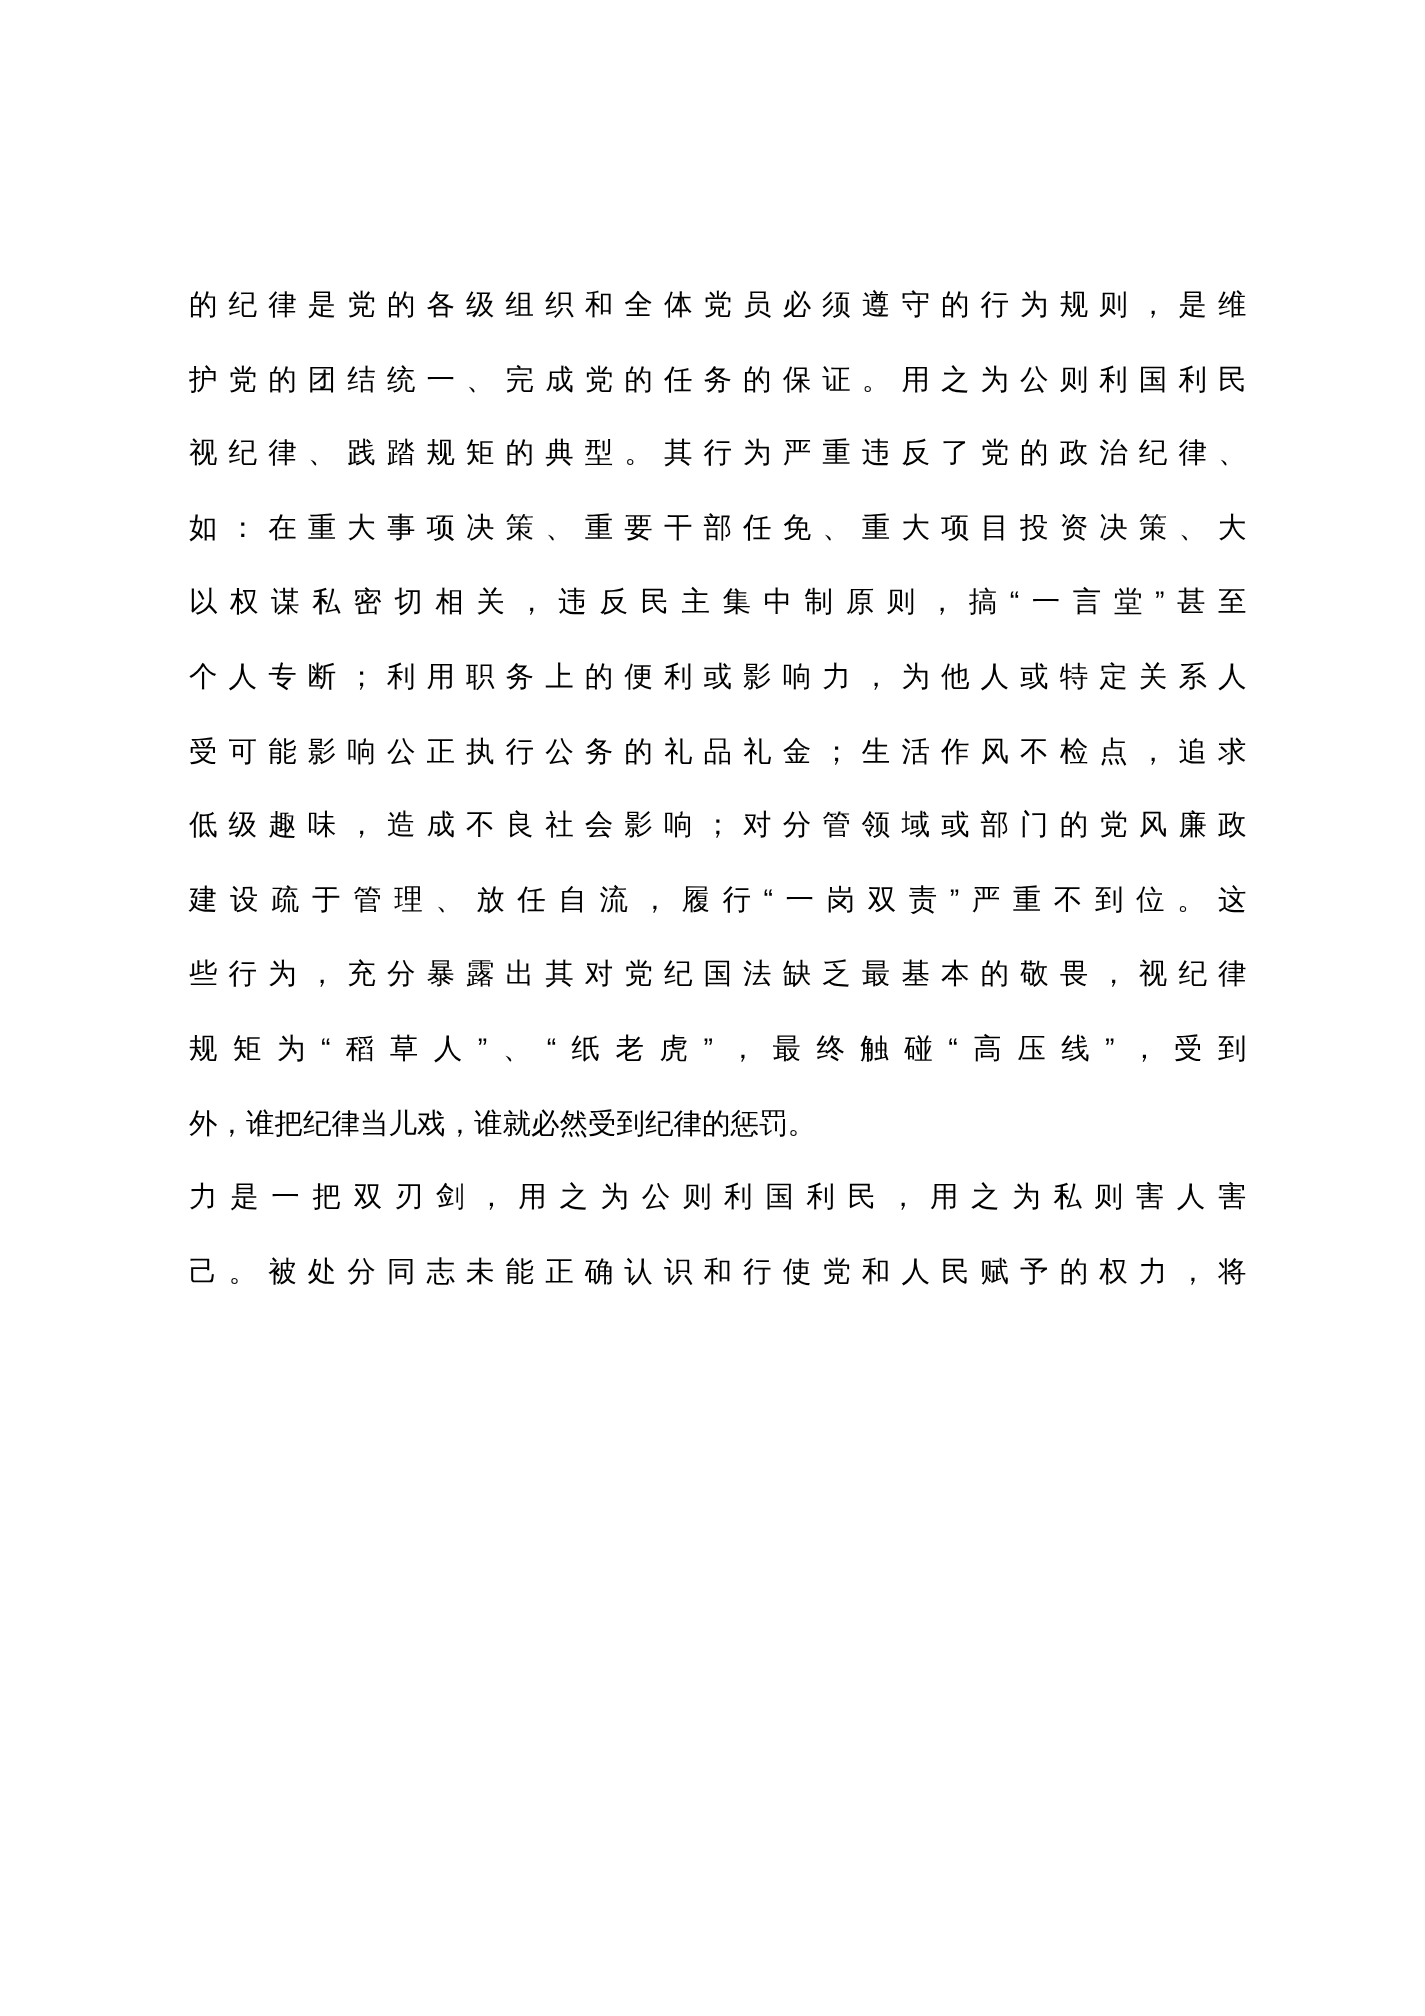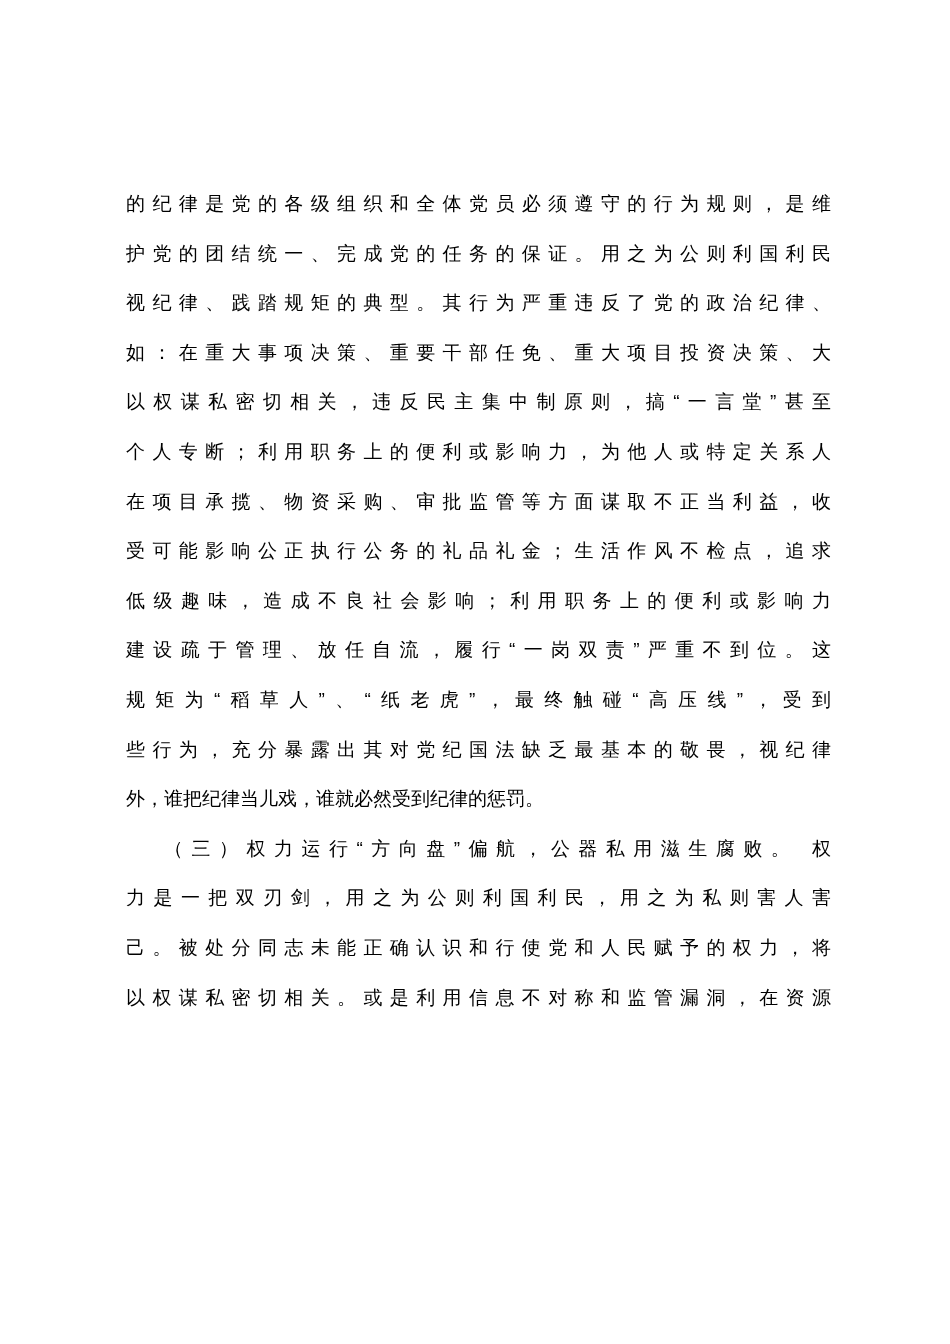--- a/index.html
+++ b/index.html
@@ -47,25 +47,22 @@
 
 <div class="page">
   <div class="content">
 
   <div class="line">的纪律是党的各级组织和全体党员必须遵守的行为规则，是维</div>
       <div class="line">护党的团结统一、完成党的任务的保证。用之为公则利国利民</div>
       <div class="line">视纪律、践踏规矩的典型。其行为严重违反了党的政治纪律、</div>
       <div class="line">如：在重大事项决策、重要干部任免、重大项目投资决策、大</div>
       <div class="line">以权谋私密切相关，违反民主集中制原则，搞“一言堂”甚至</div>
       <div class="line">个人专断；利用职务上的便利或影响力，为他人或特定关系人</div>
-      <div class="line">在项目承揽、物资采购、审批监管等方面谋取不正当利益，收</div>
       <div class="line">受可能影响公正执行公务的礼品礼金；生活作风不检点，追求</div>
-      <div class="line">低级趣味，造成不良社会影响；利用职务上的便利或影响力</div>
+      <div class="line">低级趣味，造成不良社会影响；对分管领域或部门的党风廉政</div>
       <div class="line">建设疏于管理、放任自流，履行“一岗双责”严重不到位。这</div>
+      <div class="line">些行为，充分暴露出其对党纪国法缺乏最基本的敬畏，视纪律</div>
       <div class="line">规矩为“稻草人”、“纸老虎”，最终触碰“高压线”，受到</div>
-      <div class="line">些行为，充分暴露出其对党纪国法缺乏最基本的敬畏，视纪律</div>
       <div class="line short">外，谁把纪律当儿戏，谁就必然受到纪律的惩罚。</div>
-      <div class="line indent">（三）权力运行“方向盘”偏航，公器私用滋生腐败。 权</div>
       <div class="line">力是一把双刃剑，用之为公则利国利民，用之为私则害人害</div>
       <div class="line">己。被处分同志未能正确认识和行使党和人民赋予的权力，将</div>
-      <div class="line">以权谋私密切相关。或是利用信息不对称和监管漏洞，在资源</div>
     </div>
 </div>
 
 </body></html>

